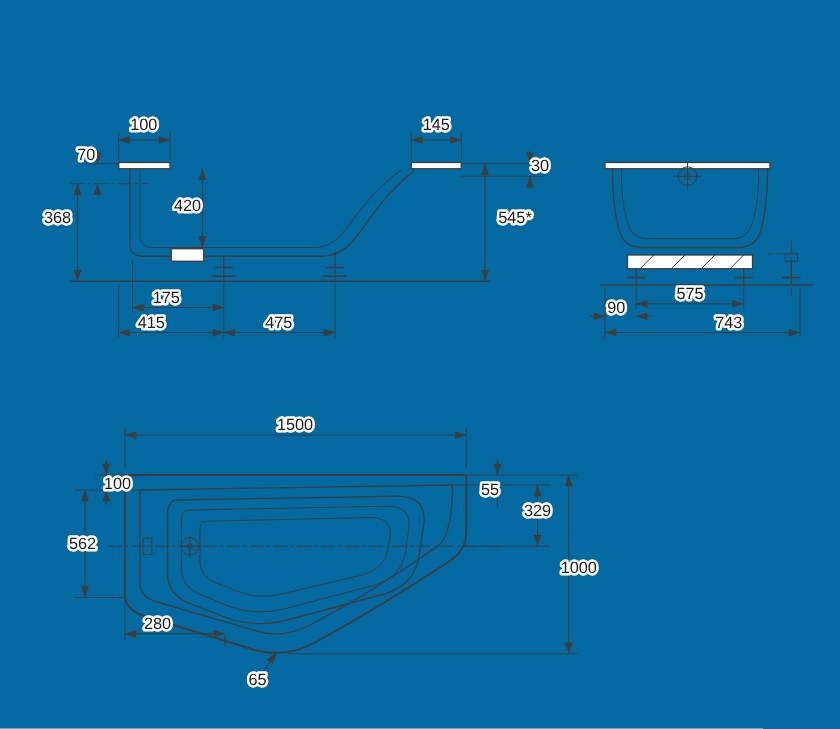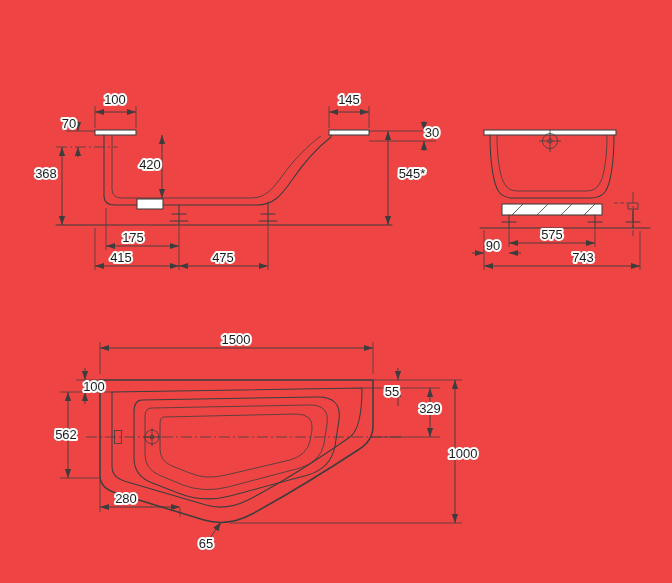--- a/index.html
+++ b/index.html
@@ -1,17 +1,17 @@
 <!DOCTYPE html>
 <html><head>
 <meta charset="utf-8">
 <style>
   html,body { margin:0; padding:0; background:#ffffff; }
   .canvas {
-    position:relative; width:672px; height:583px; background:#ef4444;
+    position:relative; width:672px; height:583px; background:#0369a1;
     font-family:"Liberation Sans", sans-serif;
   }
   svg { display:block; }
   .ol  { fill:none; stroke:#3d3d3d; stroke-width:1.5; stroke-linejoin:round; stroke-linecap:round; }
   .ol2 { fill:none; stroke:#3d3d3d; stroke-width:1.05; stroke-linejoin:round; stroke-linecap:round; }
   .thin{ fill:none; stroke:#3d3d3d; stroke-width:0.8; }
   .wfill { fill:#ffffff; stroke:#3d3d3d; stroke-width:1.05; }
   .dim { fill:none; stroke:#3d3d3d; stroke-width:0.9; }
   .ext { fill:none; stroke:#3d3d3d; stroke-width:0.75; }
   .cl  { fill:none; stroke:#3d3d3d; stroke-width:0.75; stroke-dasharray:11 3 2 3; }

